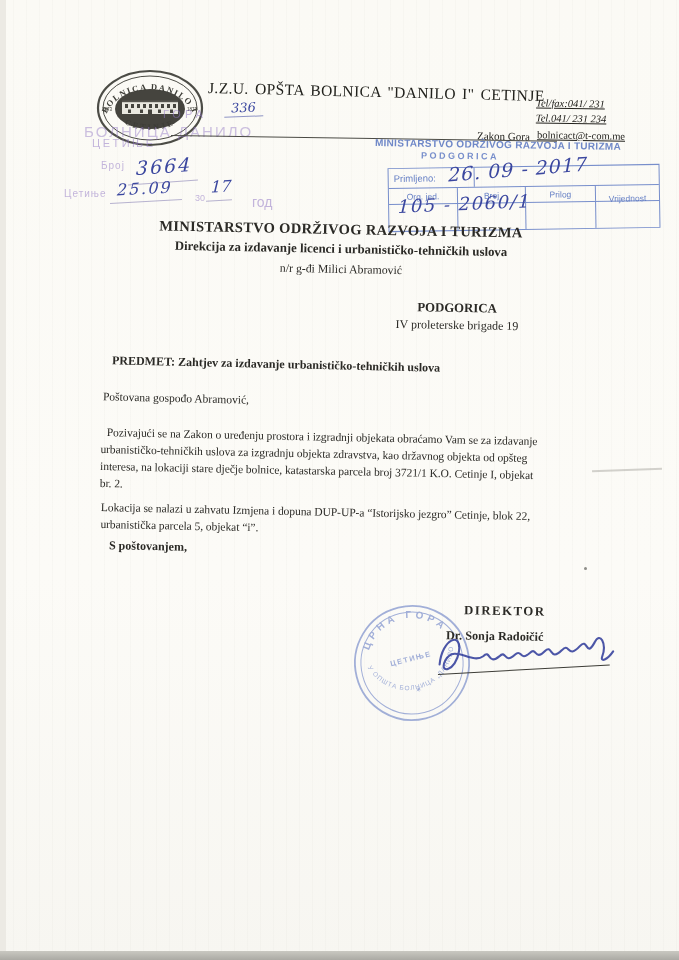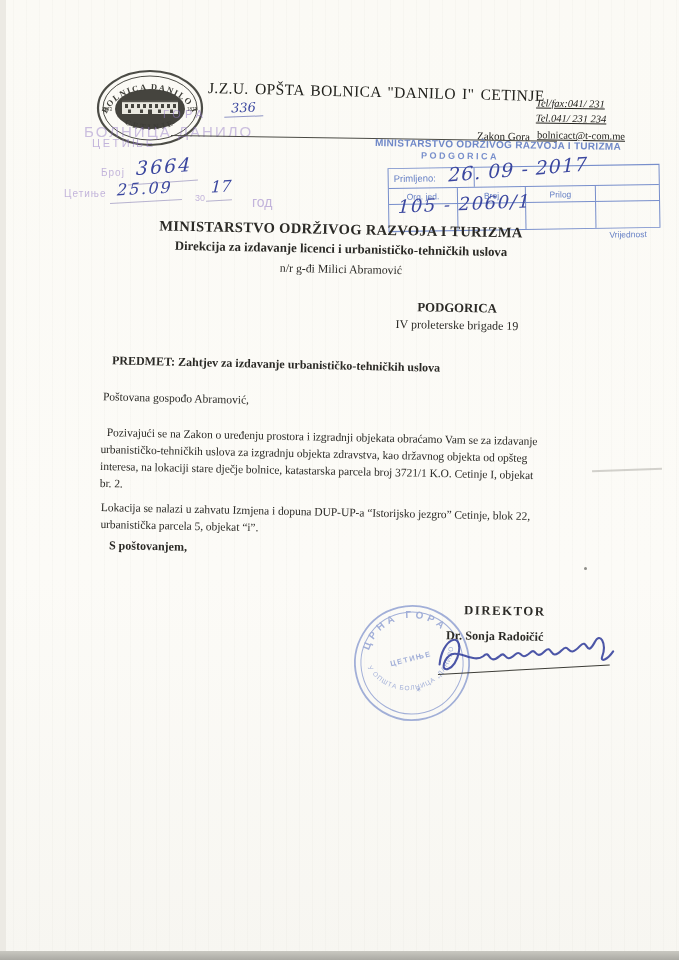--- a/index.html
+++ b/index.html
@@ -82,21 +82,21 @@
   </div>
 
   <div class="abs nowrap serif org-title">J.Z.U. OPŠTA BOLNICA "DANILO I" CETINJE</div>
 
   <div class="abs hw nowrap" style="left:224px;top:100px;font-size:13px;transform:rotate(-2deg);border-bottom:1px solid rgba(70,80,165,.6);padding:0 7px 1px;">336</div>
 
   <div class="abs faint nowrap" style="left:163px;top:108px;font-size:11px;letter-spacing:4px;">ГОРА</div>
   <div class="abs faint nowrap" style="left:84px;top:123px;font-size:15px;letter-spacing:2px;opacity:.85;">БОЛНИЦА ДАНИЛО</div>
   <div class="abs faint nowrap" style="left:92px;top:137px;font-size:11px;letter-spacing:2.5px;">ЦЕТИЊЕ</div>
 
-  <div class="abs faint nowrap" style="left:101px;top:167px;font-size:10px;letter-spacing:1px;">Број</div>
+  <div class="abs faint nowrap" style="left:101px;top:160px;font-size:10px;letter-spacing:1px;">Број</div>
   <div class="abs hw nowrap" style="left:136px;top:155px;font-size:19px;letter-spacing:2px;transform:rotate(-4deg) skewX(-6deg);">3664</div>
   <div class="abs formline" style="left:128px;top:182px;width:70px;transform:rotate(-4deg);"></div>
 
   <div class="abs faint nowrap" style="left:64px;top:188px;font-size:10px;letter-spacing:1px;">Цетиње</div>
   <div class="abs hw nowrap" style="left:117px;top:179px;font-size:16px;letter-spacing:2px;transform:rotate(-3deg) skewX(-6deg);">25.09</div>
   <div class="abs formline" style="left:110px;top:201px;width:72px;transform:rotate(-3deg);"></div>
   <div class="abs faint nowrap" style="left:195px;top:193px;font-size:9px;">30</div>
   <div class="abs hw nowrap" style="left:211px;top:177px;font-size:16px;transform:rotate(-3deg) skewX(-6deg);">17</div>
   <div class="abs formline" style="left:206px;top:200px;width:26px;transform:rotate(-3deg);"></div>
   <div class="abs faint nowrap" style="left:252px;top:194px;font-size:14px;">год</div>
@@ -117,21 +117,21 @@
     <div class="mrow" style="height:20px;border-bottom:1.3px solid rgba(86,115,192,.8);">
       <div class="mcell" style="width:86px;">
         <span class="mhead" style="font-size:9.5px;display:block;text-align:left;padding:4px 0 0 5px;">Primljeno:</span>
       </div>
       <div class="mcell" style="flex:1;"></div>
     </div>
     <div class="mrow" style="height:16px;border-bottom:1.3px solid rgba(86,115,192,.8);">
       <div class="mcell mhead" style="width:69px;padding-top:3px;">Org. jed.</div>
       <div class="mcell mhead" style="width:68px;padding-top:3px;">Broj</div>
       <div class="mcell mhead" style="width:70px;padding-top:3px;">Prilog</div>
-      <div class="mcell mhead" style="flex:1;padding-top:8px;margin-top:36px;">Vrijednost</div>
+      <div class="mcell mhead" style="flex:1;padding-top:8px;">Vrijednost</div>
     </div>
     <div class="mrow" style="height:26px;">
       <div class="mcell" style="width:69px;"></div>
       <div class="mcell" style="width:68px;"></div>
       <div class="mcell" style="width:70px;"></div>
       <div class="mcell" style="flex:1;"></div>
     </div>
   </div>
 
   <div class="abs hw nowrap" style="left:448px;top:158px;font-size:19px;letter-spacing:1px;transform:rotate(-4.5deg) skewX(-5deg);">26. 09 - 2017</div>

